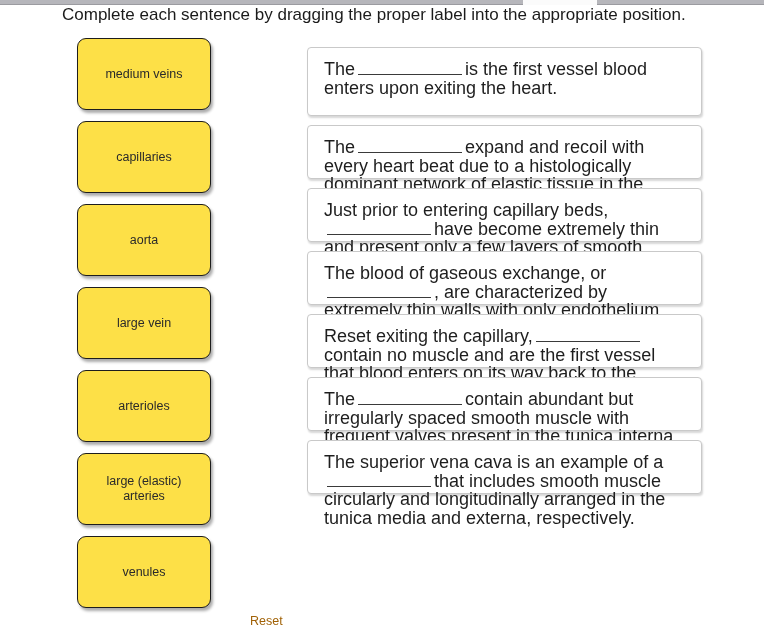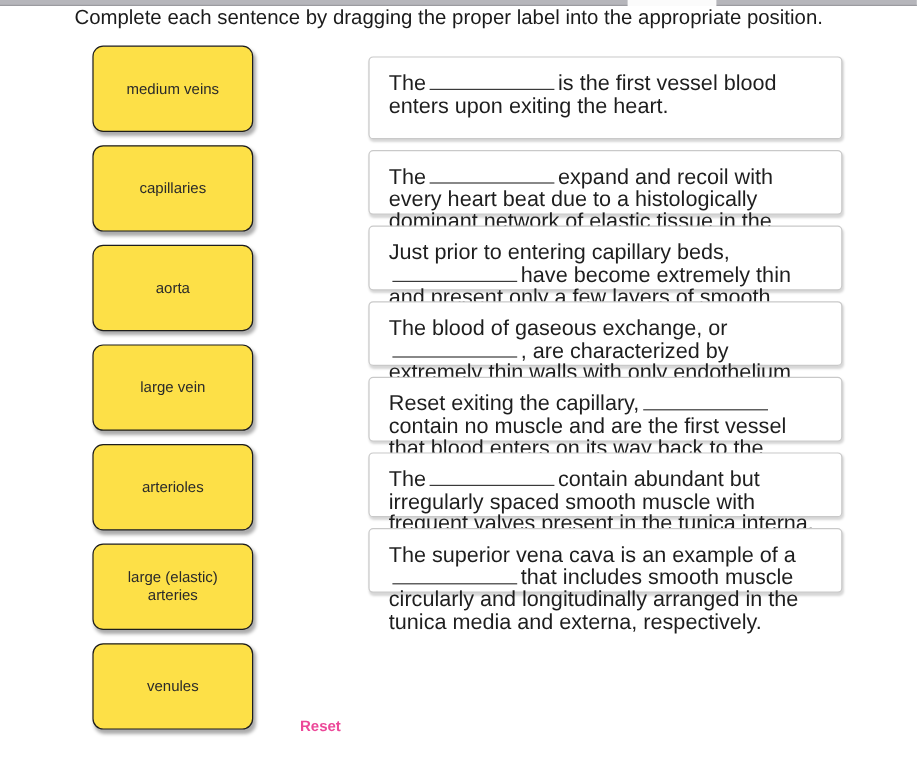--- a/index.html
+++ b/index.html
@@ -113,24 +113,24 @@
     border-bottom: 1.3px solid #3a3a3a;
     margin: 0 3px;
     vertical-align: baseline;
     height: 13px;
   }
 
   
   #reset-button {
     position: absolute;
     left: 250px;
-    top: 598px;
+    top: 614px;
     font-size: 12.5px;
-    font-weight: bold;
-    color: #ec4899;
+    font-weight: normal;
+    color: #a16207;
     cursor: pointer;
     user-select: none;
   }
 </style>
 </head>
 <body>
 
 <div id="browser-strip">
   <div class="strip-rule"></div>
   <div class="tab-stub"></div>

